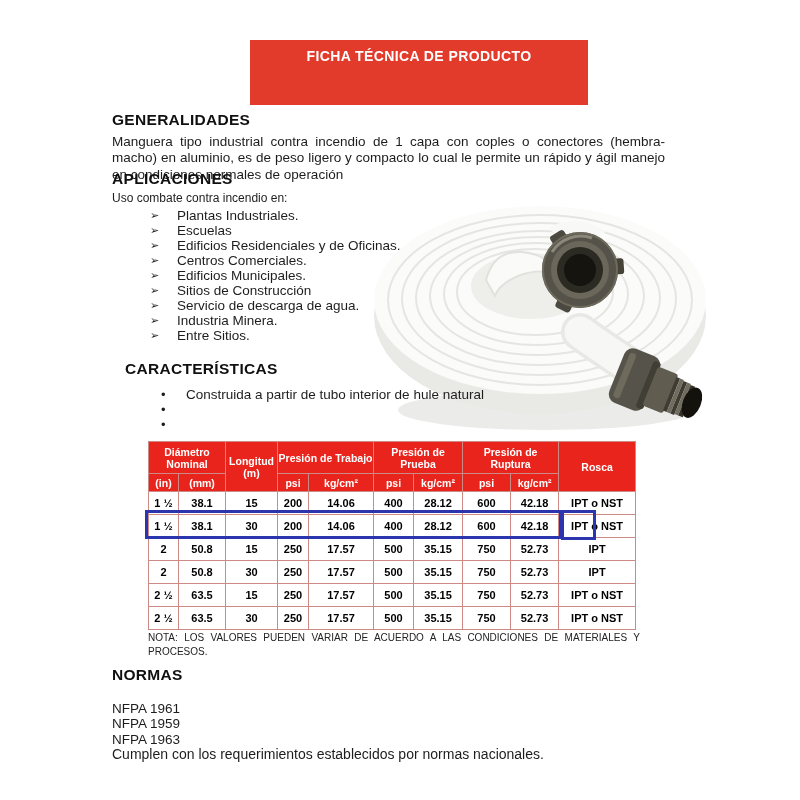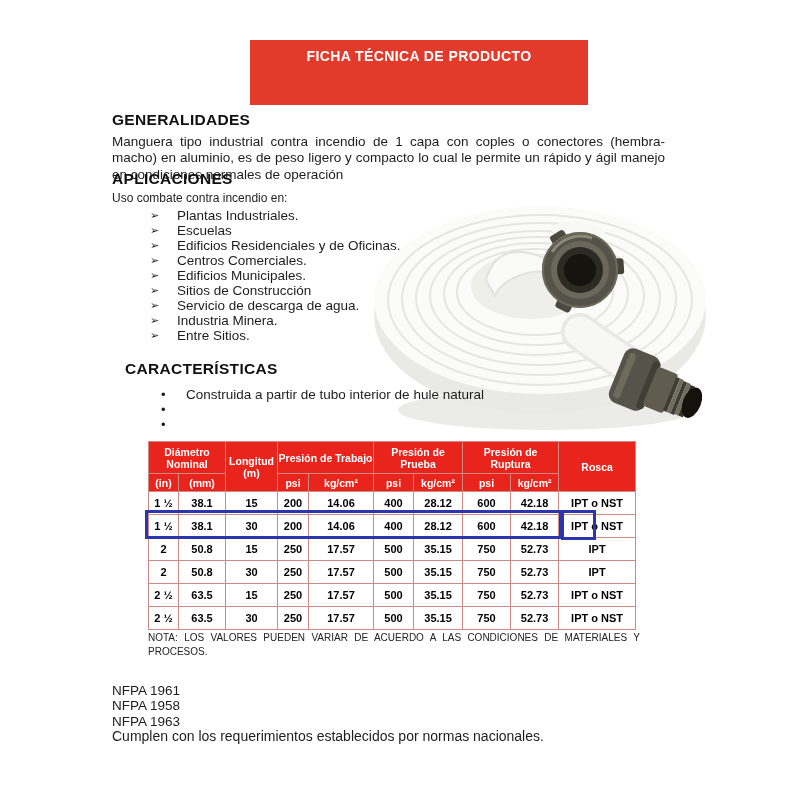--- a/index.html
+++ b/index.html
@@ -287,19 +287,20 @@
         </tr>
       </tbody>
   </table>
   <div class="hl hl-big"></div>
   <div class="hl hl-small"></div>
 </div>
 
 <p class="nota">NOTA: LOS VALORES PUEDEN VARIAR DE ACUERDO A LAS CONDICIONES DE MATERIALES Y PROCESOS.</p>
 
 <section class="normas">
+  <h2 class="sec-title">NORMAS</h2>
   <div class="normas-list" id="normas-list">
       <div class="norma-item">NFPA 1961</div>
-      <div class="norma-item">NFPA 1958</div>
+      <div class="norma-item">NFPA 1959</div>
       <div class="norma-item">NFPA 1963</div>
     </div>
   <p class="normas-footer">Cumplen con los requerimientos establecidos por normas nacionales.</p>
 </section>
 
 </body></html>

